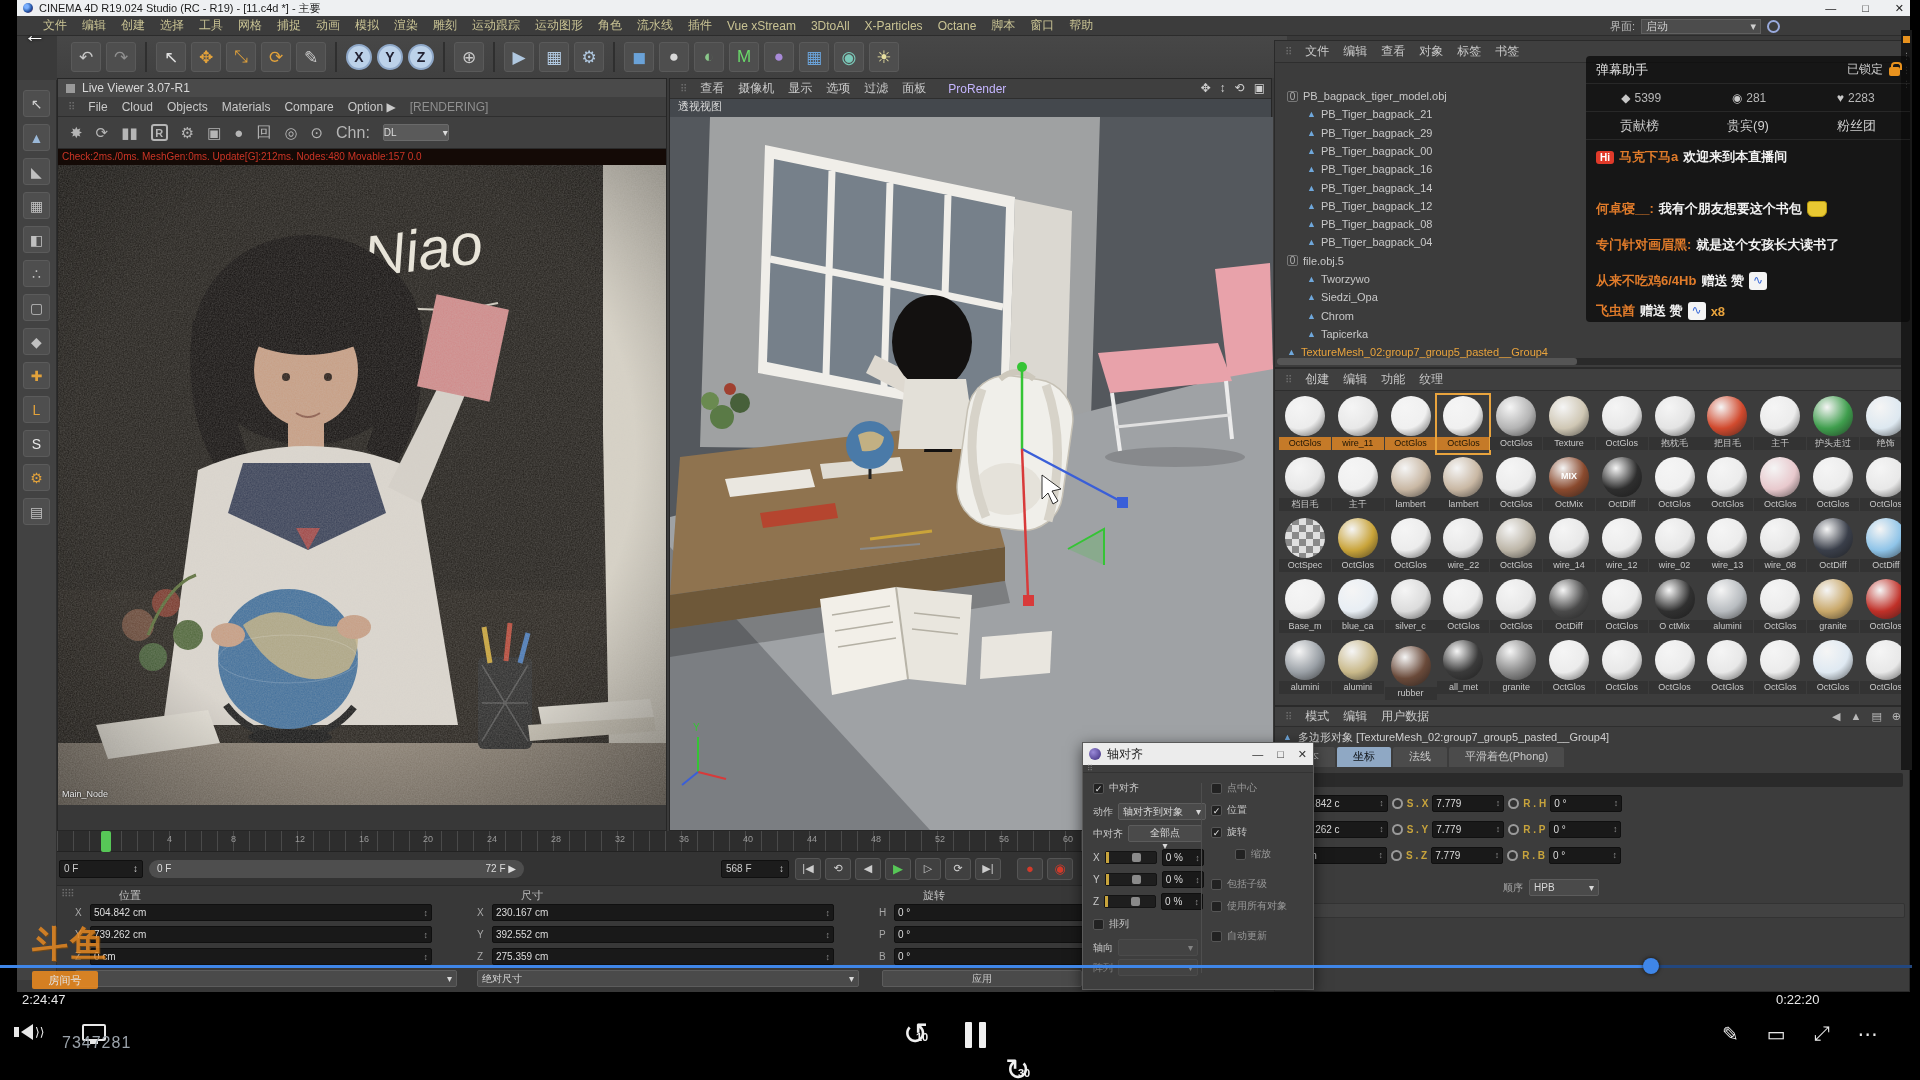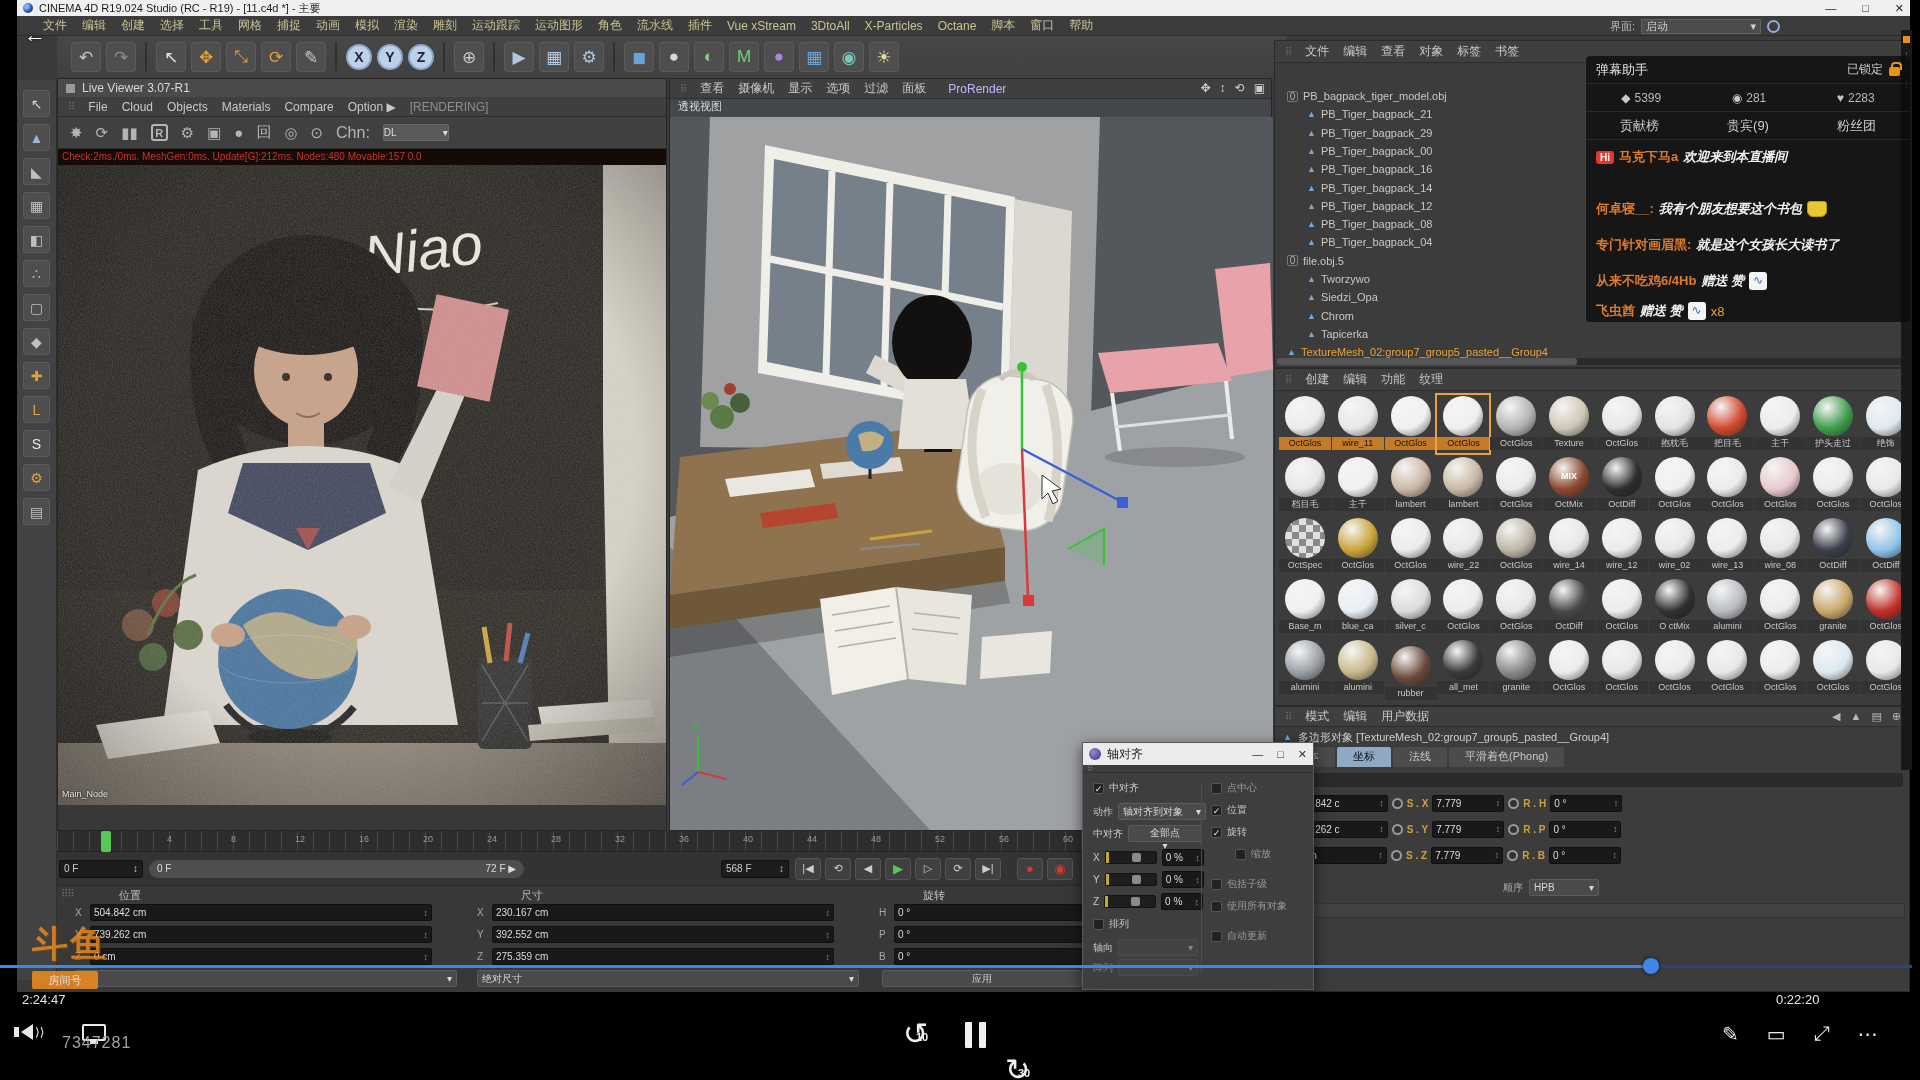--- a/index.html
+++ b/index.html
@@ -135,25 +135,25 @@
   #chat-head .t { font-size:13px; color:#e0e0e0; }
   #chat-lock { display:flex; gap:6px; align-items:center; font-size:12px; color:#ccc; }
   .lockic { width:11px; height:9px; background:#e8921e; border-radius:2px; position:relative; margin-top:4px; }
   .lockic::before { content:""; position:absolute; left:2px; top:-5px; width:7px; height:6px; border:2px solid #e8921e; border-bottom:none; border-radius:4px 4px 0 0; }
   #chat-stats { height:28px; display:flex; align-items:center; justify-content:space-around; font-size:12px; color:#b8b8b8; border-bottom:1px solid rgba(255,255,255,.08); }
   #chat-stats .ic { color:#c8c8c8; margin-right:4px; }
   #chat-tabs { height:28px; display:flex; align-items:center; justify-content:space-around; font-size:13px; color:#cfcfcf; border-bottom:1px solid rgba(255,255,255,.08); }
   #chat-msgs { position:absolute; top:88px; left:0; width:100%; }
   .msg { position:absolute; left:10px; width:304px; font-size:13px; white-space:nowrap; overflow:hidden; display:flex; align-items:center; gap:5px; }
   .msg .user { color:#e07b2a; font-weight:bold; }
-  .msg .txt { color:#f2f2f2; font-weight:bold;font-style:italic; }
+  .msg .txt { color:#f2f2f2; font-weight:bold; }
   .badge-hi { background:#e03a2a; color:#fff; font-size:10px; font-weight:bold; border-radius:3px; padding:1px 4px; }
   .gifticon { width:18px; height:18px; background:#f4f4f4; border-radius:3px; color:#3a6ad8; font-size:12px; text-align:center; line-height:17px; }
   .shellicon { width:20px; height:16px; background:#e8c832; border-radius:3px 3px 6px 6px; border:1px solid #b89a10; }
-  .cnt { color:#e8a33d; font-weight:normal; }
+  .cnt { color:#e8a33d; font-weight:bold; }
 
   
   #edge-strip { position:absolute; right:0; top:30px; width:11px; height:740px; background:#191919; z-index:45; color:#888; font-size:9px; text-align:center; line-height:14px; }
   #edge-strip .osq { width:7px; height:7px; background:#e8921e; margin:6px auto; }
 
   
   #back-arrow { position:absolute; left:24px; top:22px; color:#fff; font-size:22px; z-index:60; text-shadow:0 0 3px #000; }
   #progress { position:absolute; left:0; top:965px; width:1920px; height:3px; background:#23477e; z-index:70; }
   #progress .played { height:3px; background:#3f86e8; }
   #knob { position:absolute; top:-7px; width:16px; height:16px; border-radius:50%; background:#3f86e8; box-shadow:0 0 4px rgba(0,0,0,.7); }

